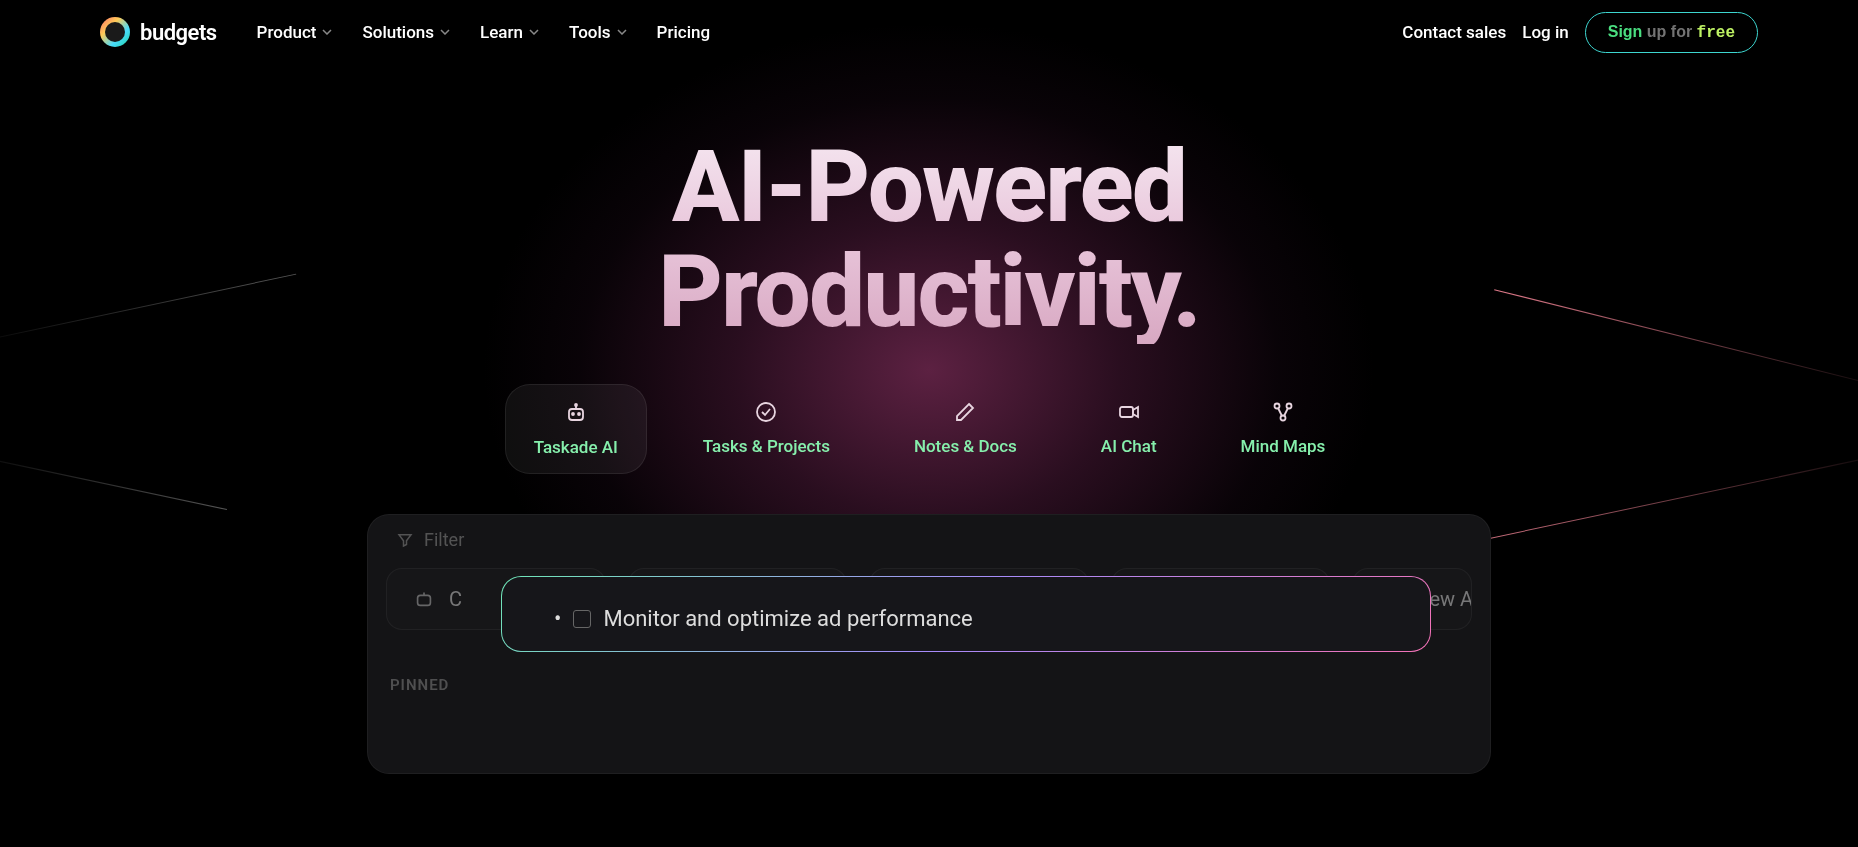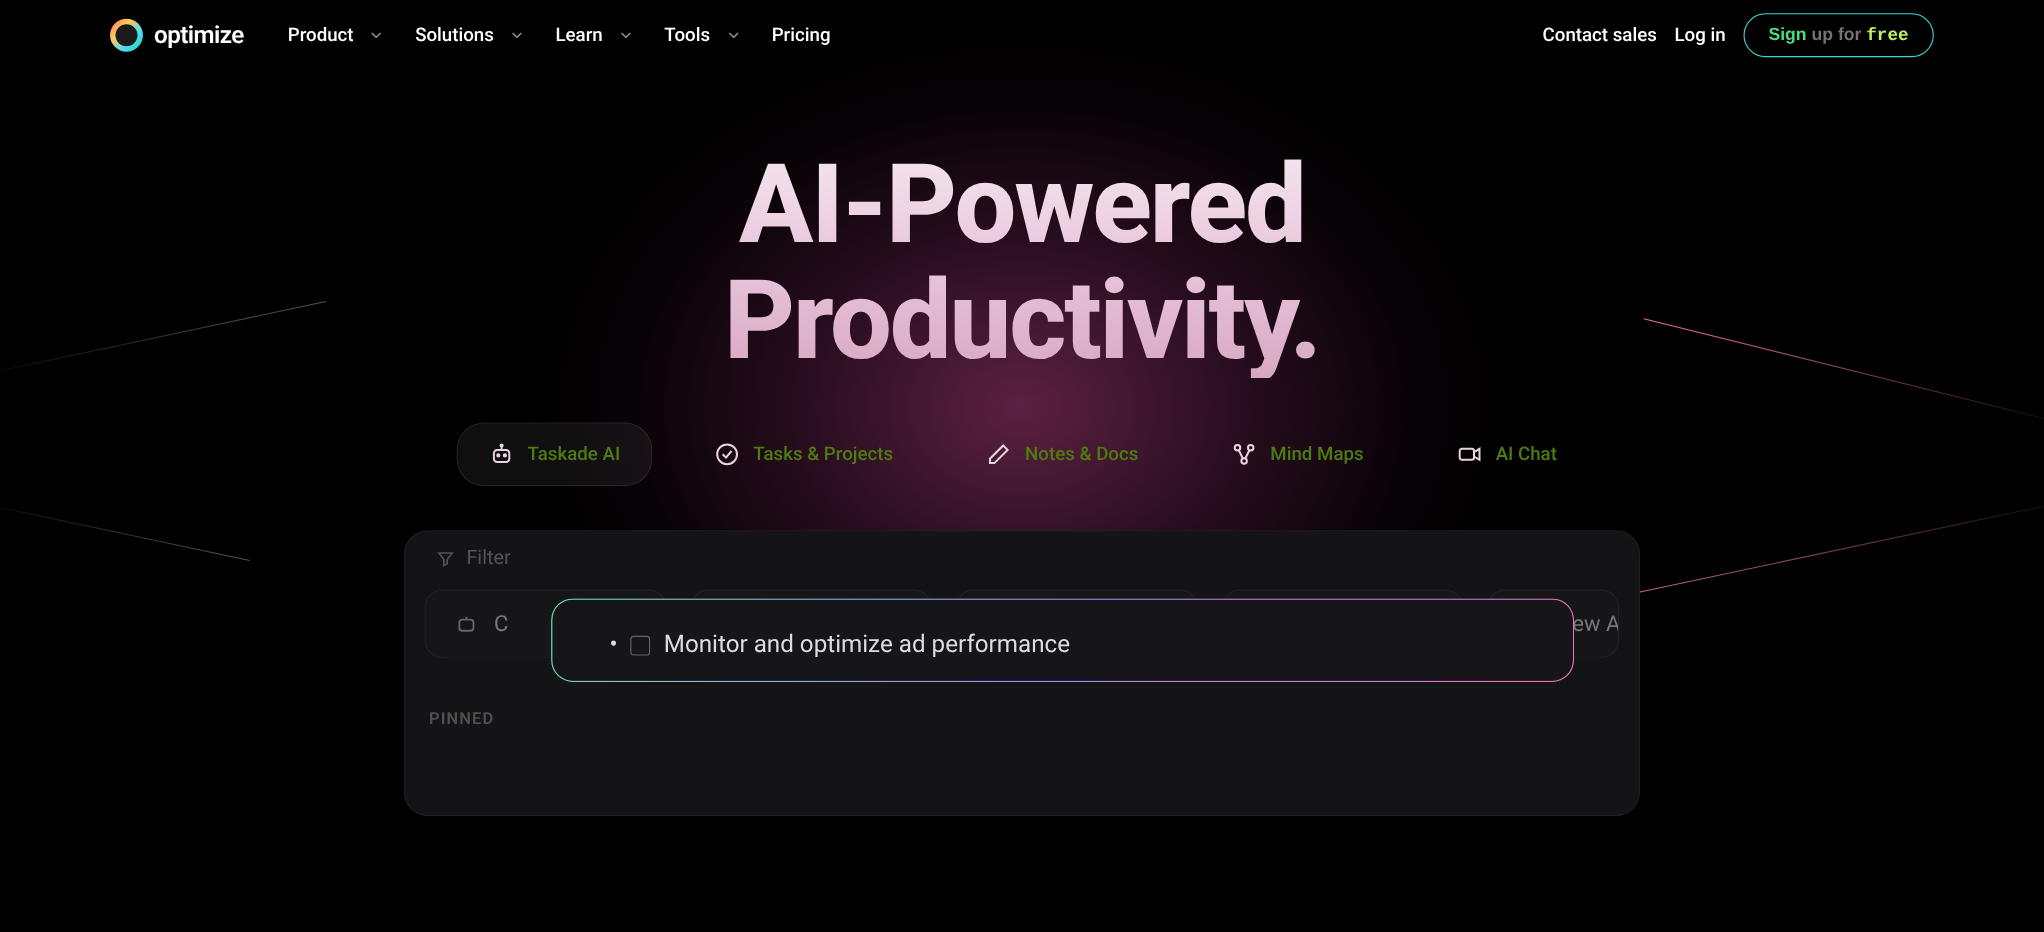--- a/index.html
+++ b/index.html
@@ -52,21 +52,21 @@
   letter-spacing: -0.5px;
 }
 .nav {
   display: flex;
   gap: 30px;
   align-items: center;
 }
 .nav-item {
   display: flex;
   align-items: center;
-  gap: 16px;
+  gap: 6px;
   font-size: 17px;
   font-weight: 500;
   cursor: pointer;
   color: #fff;
 }
 .chevron {
   width: 10px;
   height: 6px;
   fill: #888;
 }
@@ -129,28 +129,29 @@
 .tabs {
   display: flex;
   justify-content: center;
   gap: 28px;
   margin-top: 40px;
   position: relative;
   z-index: 5;
 }
 .tab {
   display: flex;
+  flex-direction: column;
   align-items: center;
   gap: 12px;
   padding: 16px 28px;
   border-radius: 25px;
   cursor: pointer;
   font-size: 17px;
   font-weight: 500;
-  color: #4d7c0f;
+  color: #86efac;
 }
 .tab.active {
   background: rgba(255, 255, 255, 0.06);
   border: 1px solid rgba(255, 255, 255, 0.08);
 }
 .tab-icon {
   width: 24px;
   height: 24px;
 }
 .tab-icon svg { width: 100%; height: 100%; stroke: #e8d5e0; fill: none; stroke-width: 1.8; }
@@ -268,21 +269,21 @@
 
 <div class="glow"></div>
 <div class="line line1"></div>
 <div class="line line2"></div>
 <div class="line line3"></div>
 <div class="line line4"></div>
 
 <header class="header">
   <div class="logo">
     <div class="logo-icon"></div>
-    <span class="logo-text">optimize</span>
+    <span class="logo-text">budgets</span>
   </div>
   <nav class="nav">
     <div class="nav-item">
       <span>Product</span>
       <svg class="chevron" viewBox="0 0 10 6">
           <path d="M1 1l4 4 4-4" stroke="#888" fill="none" stroke-width="1.5"></path>
         </svg>
     </div>
     <div class="nav-item">
       <span>Solutions</span>
@@ -348,37 +349,37 @@
     <span class="tab-icon">
       <svg viewBox="0 0 24 24">
           <path d="M16 4l4 4L8 20H4v-4L16 4z"></path>
         </svg>
     </span>
     <span>Notes &amp; Docs</span>
   </div>
   <div class="tab">
     <span class="tab-icon">
       <svg viewBox="0 0 24 24">
+          <rect x="3" y="7" width="13" height="10" rx="2"></rect>
+          <path d="M16 10l5-3v10l-5-3z"></path>
+        </svg>
+    </span>
+    <span>AI Chat</span>
+  </div>
+  <div class="tab">
+    <span class="tab-icon">
+      <svg viewBox="0 0 24 24">
           <circle cx="6" cy="6" r="2.5"></circle>
           <circle cx="18" cy="6" r="2.5"></circle>
           <circle cx="12" cy="18" r="2.5"></circle>
           <line x1="7" y1="8" x2="11" y2="16"></line>
           <line x1="17" y1="8" x2="13" y2="16"></line>
         </svg>
     </span>
     <span>Mind Maps</span>
-  </div>
-  <div class="tab">
-    <span class="tab-icon">
-      <svg viewBox="0 0 24 24">
-          <rect x="3" y="7" width="13" height="10" rx="2"></rect>
-          <path d="M16 10l5-3v10l-5-3z"></path>
-        </svg>
-    </span>
-    <span>AI Chat</span>
   </div>
 </div>
 
 <div class="app-preview">
   <div class="filter-row">
     <svg class="filter-icon" viewBox="0 0 24 24" stroke="#888" fill="none" stroke-width="2">
         <path d="M4 5h16l-6 8v5l-4 2v-7L4 5z"></path>
       </svg>
     <span>Filter</span>
   </div>

